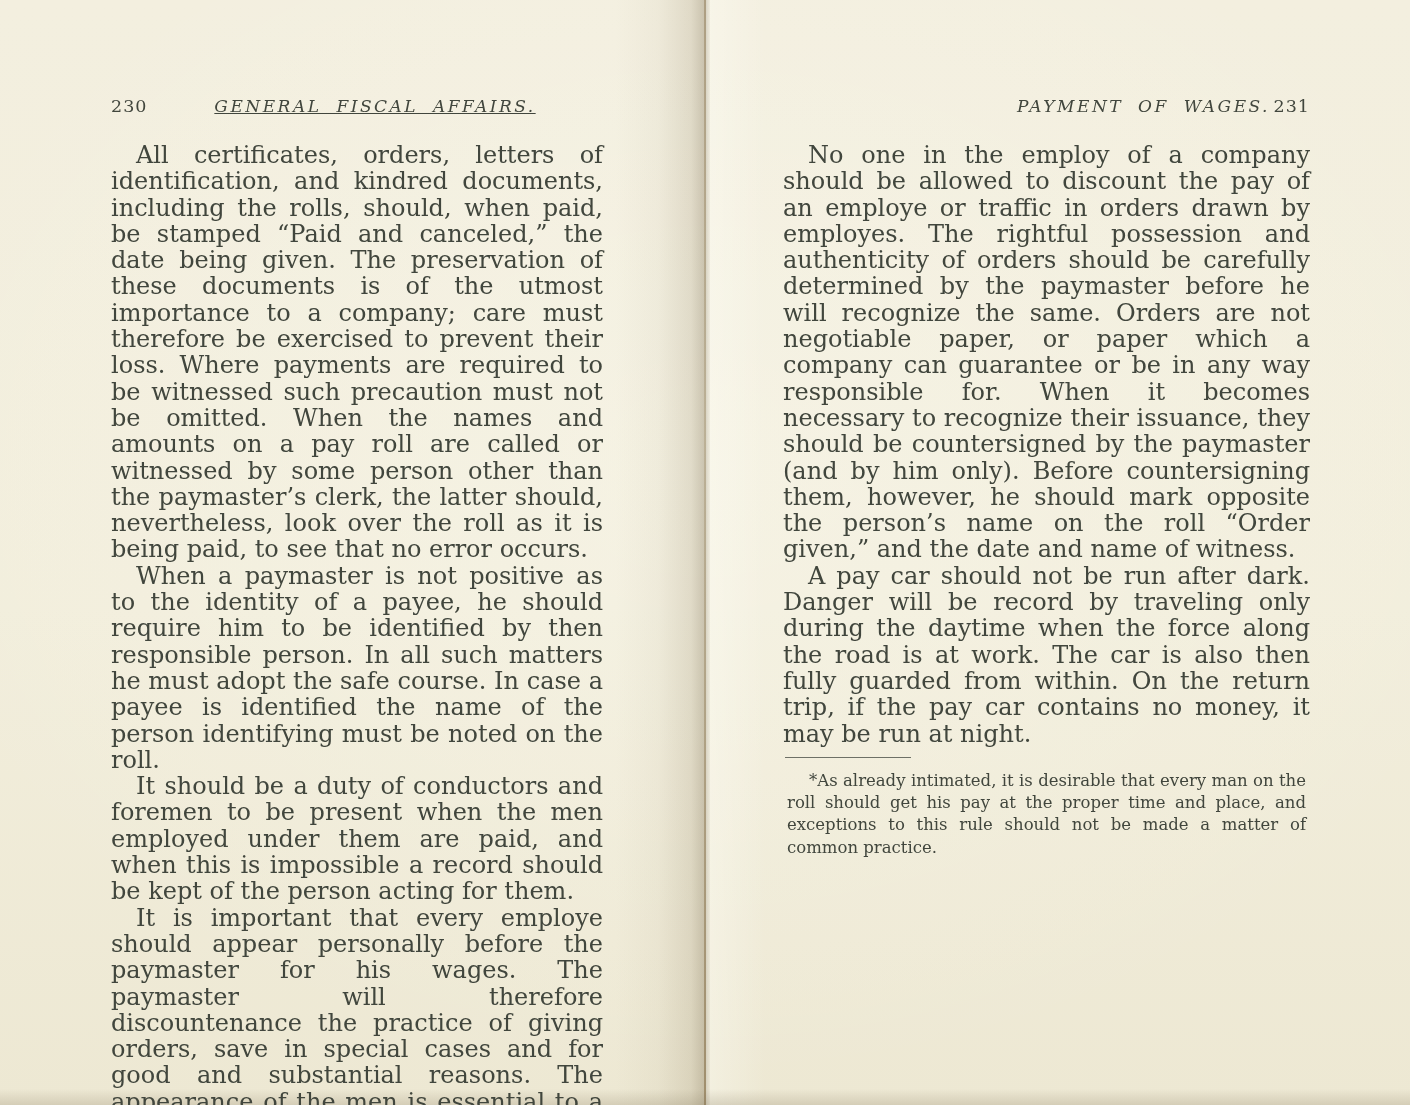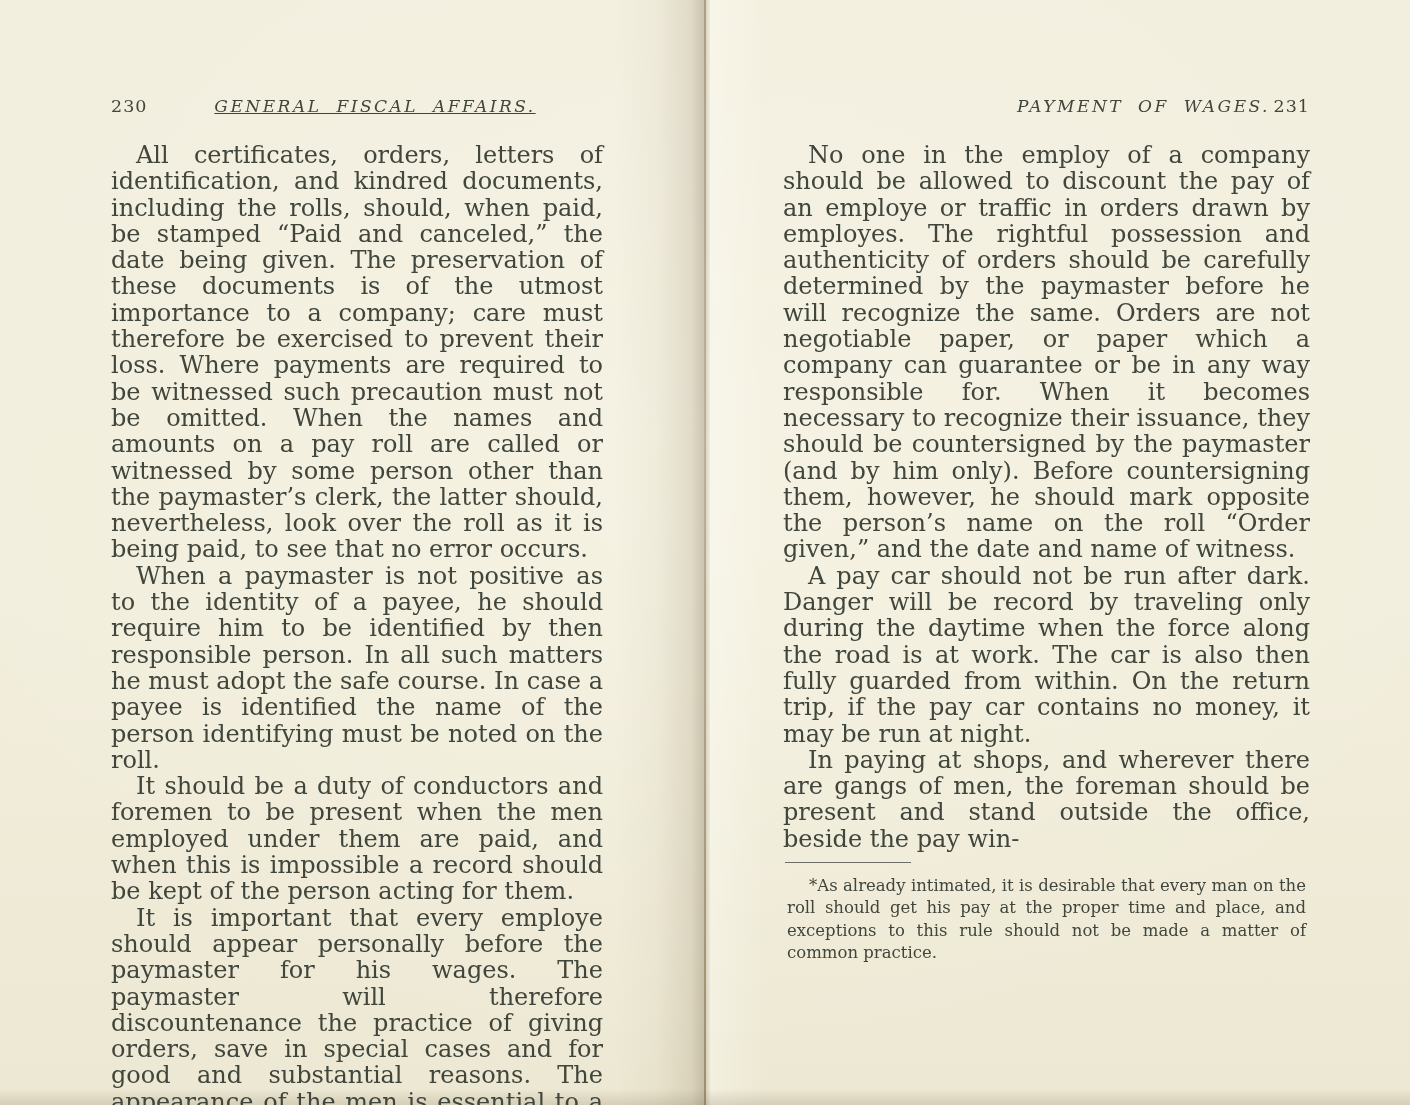--- a/index.html
+++ b/index.html
@@ -140,19 +140,18 @@
 </div>
 
 <div class="page page-right">
   <div class="page-header">
     <span class="running-head">PAYMENT OF WAGES.</span>
     <span class="pagenum pagenum-right">231</span>
   </div>
   <div class="body-text">
     <p>No one in the employ of a company should be allowed to discount the pay of an employe or traffic in orders drawn by employes.  The rightful possession and authenticity of orders should be carefully determined by the paymaster before he will recognize the same.  Orders are not negotiable paper, or paper which a company can guarantee or be in any way responsible for.  When it becomes necessary to recognize their issuance, they should be countersigned by the paymaster (and by him only).  Before countersigning them, however, he should mark opposite the person’s name on the roll “Order given,” and the date and name of witness.</p>
     <p>A pay car should not be run after dark.  Danger will be record by traveling only during the daytime when the force along the road is at work.  The car is also then fully guarded from within.  On the return trip, if the pay car contains no money, it may be run at night.</p>
-    <p>In paying at shops, and wherever there are gangs of men, the foreman should be present and stand outside the office, beside the pay win-</p>
   </div>
   <hr class="footnote-rule">
   <div class="footnote">
     <p>*As already intimated, it is desirable that every man on the roll should get his pay at the proper time and place, and exceptions to this rule should not be made a matter of common practice.</p>
   </div>
 </div>
 
 </body></html>

